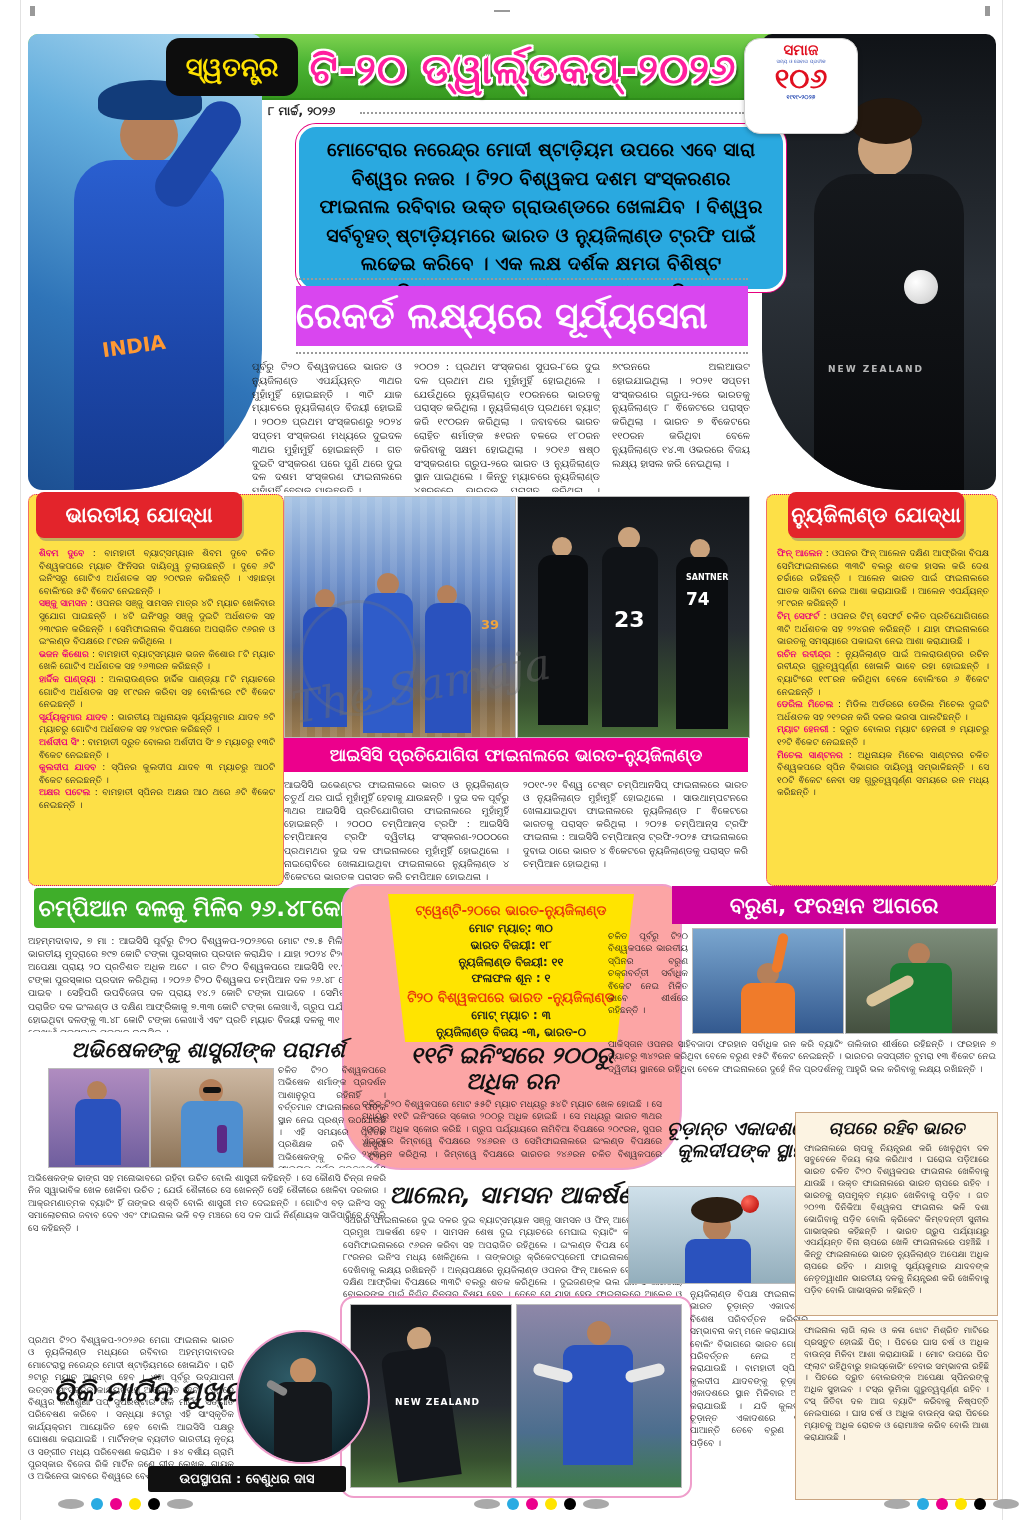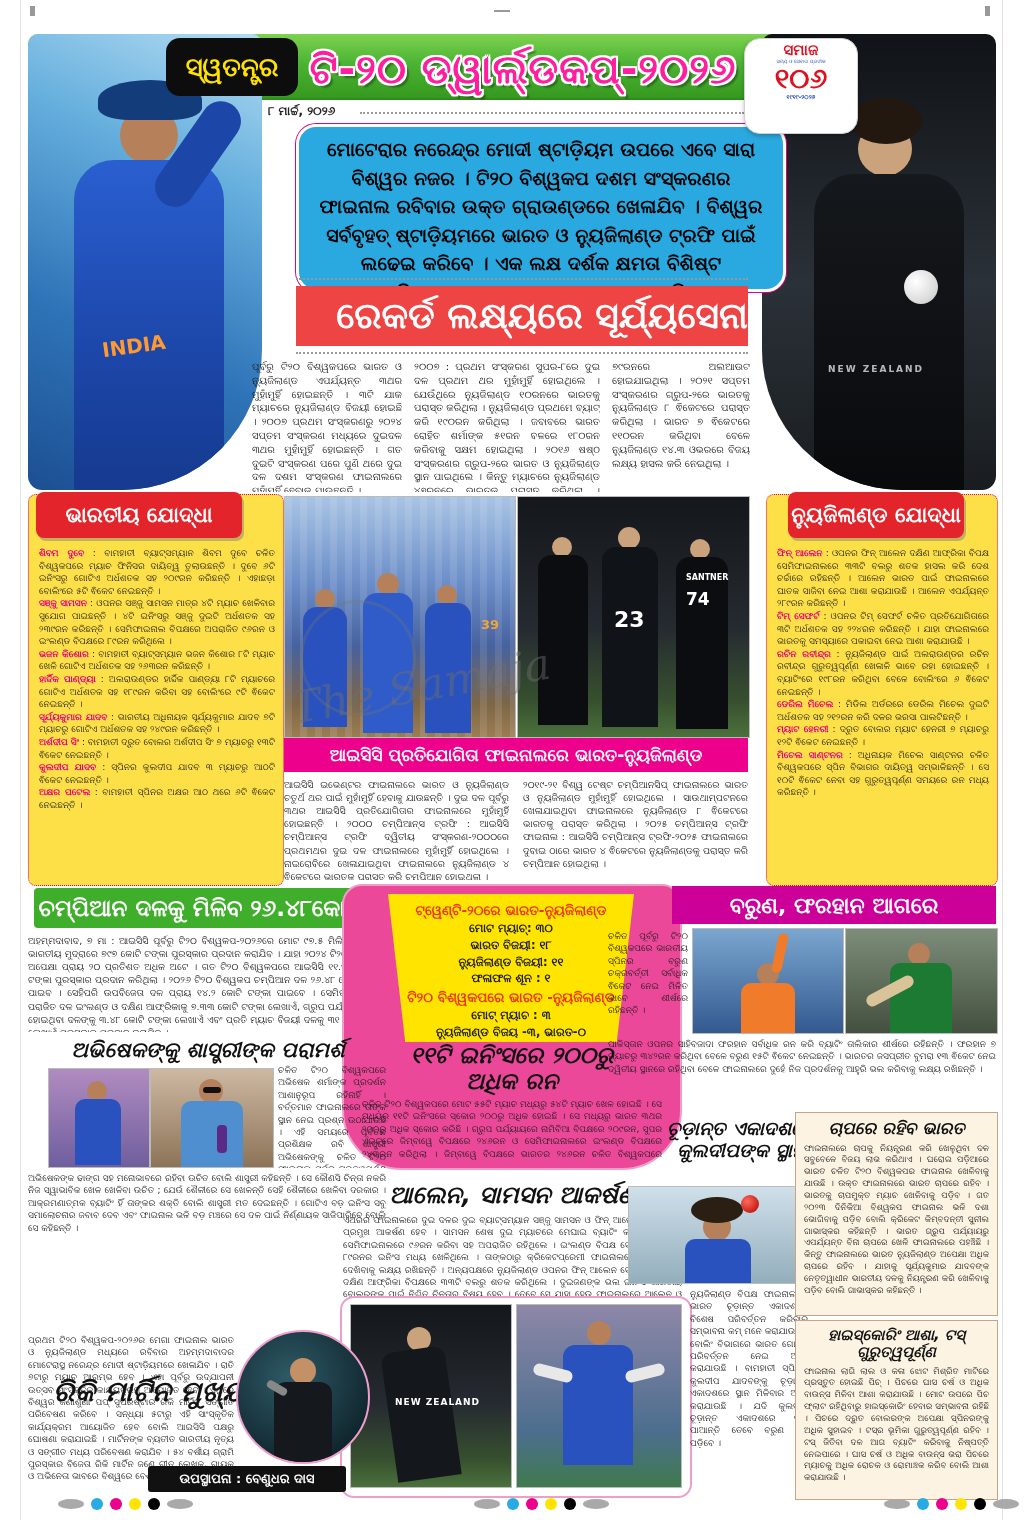--- a/index.html
+++ b/index.html
@@ -23,22 +23,22 @@
   .logo-name{color:#e01020;font-weight:bold;font-size:15px;line-height:1;}
   .logo-tag{color:#1a3fae;font-size:5px;line-height:1.2;}
   .logo-num{color:#e01020;font-weight:bold;font-size:28px;line-height:1.05;}
   .logo-years{color:#1a3fae;font-size:6px;font-weight:bold;}
   .date-txt{font-size:12px;color:#222;font-weight:bold;}
   .dotline{border-top:2px dotted #9a9a9a;}
   
   .intro{background:#2aa9e0;border:3px solid #fff;box-shadow:0 0 0 1px #e6007e;
         border-radius:20px;color:#000000;font-weight:bold;font-size:19px;line-height:1.5;
         display:flex;align-items:flex-start;justify-content:center;padding:8px 16px;text-align:center;}
-  .lead-bar{background:#ef4444;color:#fff;font-weight:bold;font-size:36px;
-        display:flex;align-items:center;justify-content:flex-end;}
+  .lead-bar{background:#d946ef;color:#fff;font-weight:bold;font-size:36px;
+        display:flex;align-items:center;justify-content:flex-start;}
   
   .ph{position:absolute;overflow:hidden;}
   .ph-border{border:1px solid #bbb;}
   .crowd{background:
      repeating-linear-gradient(90deg,rgba(255,255,255,.10) 0 7px,rgba(0,0,0,0) 7px 15px),
      linear-gradient(180deg,#a8c4e4 0%,#6d8fc9 35%,#46629f 62%,#7d6647 86%,#9b7d52 100%);}
   .nzdark{background:linear-gradient(180deg,#14171b 0%,#262b31 55%,#37502f 85%,#4b713c 100%);}
   .p-left{background:linear-gradient(205deg,#b3dcf2 0%,#64aedd 30%,#2f74b8 65%,#1c4f92 100%);
         border-radius:10px 10px 140px 14px;}
   .p-right{background:linear-gradient(180deg,#101317 0%,#2b3138 55%,#191d21 100%);
@@ -51,21 +51,21 @@
         box-shadow:2px 3px 0 rgba(120,120,120,.45);}
   .entries{font-size:9px;line-height:1.4;color:#222;text-align:justify;}
   .pname{color:#e6007e;font-weight:bold;}
   
   .pink-bar{background:#ec008c;color:#fff;font-weight:bold;font-size:17px;
         display:flex;align-items:center;justify-content:center;}
   .green-bar{background:#3fae2a;border-radius:4px;color:#fff;font-weight:bold;font-size:23px;
         display:flex;align-items:center;justify-content:center;}
   .mag-bar{background:#cc0099;color:#fff;font-weight:bold;font-size:22px;
         display:flex;align-items:center;justify-content:center;}
-  .funnel{background:#ec4899;border:2px solid #ef9ecb;border-radius:20px 20px 60px 60px;}
+  .funnel{background:#fca5a5;border:2px solid #ef9ecb;border-radius:20px 20px 60px 60px;}
   .stats{background:#ffe400;clip-path:polygon(0 0,100% 0,93% 100%,7% 100%);
         text-align:center;padding-top:6px;}
   .stats .st{color:#e8380d;font-weight:bold;font-size:13.5px;line-height:1.5;}
   .stats .sr{color:#222;font-weight:bold;font-size:11.5px;line-height:1.45;}
   .blk-head{color:#111;font-weight:bold;text-align:center;line-height:1.15;font-style:italic;}
   .cream{background:#fcf3e2;border:1px solid #c9a480;}
   .credit{background:#111;color:#fff;font-weight:bold;font-size:13px;
         display:flex;align-items:center;justify-content:center;border-radius:3px;}
   .wm{color:rgba(110,110,110,.45);font-family:"DejaVu Serif","Liberation Serif",serif;
         font-style:italic;pointer-events:none;}
@@ -284,21 +284,20 @@
     <div class="redball" style="left:112px;top:8px;width:18px;height:18px"></div>
   </div>
   <div class="abs jtext small9 clip" style="left:690px;top:1288px;width:118px;height:206px">ନ୍ୟୁଜିଲାଣ୍ଡ ବିପକ୍ଷ ଫାଇନାଲରେ ଭାରତ ଚୂଡ଼ାନ୍ତ ଏକାଦଶରେ ବିଶେଷ ପରିବର୍ତ୍ତନ କରିବାର ସମ୍ଭାବନା କମ୍ ମନେ କରାଯାଉଛି । ବୋଲିଂ ବିଭାଗରେ ଭାରତ ଗୋଟିଏ ପରିବର୍ତ୍ତନ ନେଇ ଆଶା କରାଯାଉଛି । ବାମହାତୀ ସ୍ପିନର କୁଲଦୀପ ଯାଦବଙ୍କୁ ଚୂଡ଼ାନ୍ତ ଏକାଦଶରେ ସ୍ଥାନ ମିଳିବାର ଆଶା କରାଯାଉଛି । ଯଦି କୁଲଦୀପ ଚୂଡ଼ାନ୍ତ ଏକାଦଶରେ ସ୍ଥାନ ପାଆନ୍ତି ତେବେ ବରୁଣ ବଳି ପଡ଼ିବେ ।</div>
 
   <div class="abs cream" style="left:795px;top:1112px;width:201px;height:202px">
     <div class="blk-head" style="font-size:17px;padding-top:6px">ଚାପରେ ରହିବ ଭାରତ</div>
     <div class="jtext clip" style="font-size:8.6px;margin:4px 8px;height:158px">ଫାଇନାଲରେ ଚାପକୁ ନିୟନ୍ତ୍ରଣ କରି ଖେଳୁଥିବା ଦଳ ସବୁବେଳେ ବିଜୟ ଲାଭ କରିଥାଏ । ଘରୋଇ ପଡ଼ିଆରେ ଭାରତ ଚଳିତ ଟି୨୦ ବିଶ୍ୱକପର ଫାଇନାଲ ଖେଳିବାକୁ ଯାଉଛି । ଉକ୍ତ ଫାଇନାଲରେ ଭାରତ ଚାପରେ ରହିବ । ଭାରତକୁ ଚାପମୁକ୍ତ ମ୍ୟାଚ ଖେଳିବାକୁ ପଡ଼ିବ । ଗତ ୨୦୨୩ ଦିନିକିଆ ବିଶ୍ୱକପ ଫାଇନାଲ ଭଳି ଦଶା ଭୋଗିବାକୁ ପଡ଼ିବ ବୋଲି କ୍ରିକେଟ କିମ୍ବଦନ୍ତୀ ସୁନୀଲ ଗାଭାସ୍କର କହିଛନ୍ତି । ଭାରତ ଗ୍ରୁପ ପର୍ଯ୍ୟାୟରୁ ଏପର୍ଯ୍ୟନ୍ତ ବିନା ଚାପରେ ଖେଳି ଫାଇନାଲରେ ପହଞ୍ଚିଛି । କିନ୍ତୁ ଫାଇନାଲରେ ଭାରତ ନ୍ୟୁଜିଲାଣ୍ଡ ଅପେକ୍ଷା ଅଧିକ ଚାପରେ ରହିବ । ଯାହାକୁ ସୂର୍ଯ୍ୟକୁମାର ଯାଦବଙ୍କ ନେତୃତ୍ୱାଧୀନ ଭାରତୀୟ ଦଳକୁ ନିୟନ୍ତ୍ରଣ କରି ଖେଳିବାକୁ ପଡ଼ିବ ବୋଲି ଗାଭାସ୍କର କହିଛନ୍ତି ।</div>
   </div>
 
   <div class="abs cream" style="left:795px;top:1320px;width:201px;height:178px">
-    <div class="blk-head" style="font-size:15px;padding-top:6px">ହାଇସ୍କୋରିଂ ଆଶା, ଟସ୍ ଗୁରୁତ୍ୱପୂର୍ଣ୍ଣ</div>
     <div class="jtext clip" style="font-size:8.6px;margin:4px 8px;height:134px">ଫାଇନାଲ ଲାଗି ଲାଲ ଓ କଳା ଝୋଟ ମିଶ୍ରିତ ମାଟିରେ ପ୍ରସ୍ତୁତ ହୋଇଛି ପିଚ୍ । ପିଚରେ ଘାସ ଚର୍ଷ ଓ ଅଧିକ ବାଉନ୍ସ ମିଳିବା ଆଶା କରାଯାଉଛି । ମୋଟ ଉପରେ ପିଚ ଫ୍ଲାଟ ରହିଥିବାରୁ ହାଇସ୍କୋରିଂ ହେବାର ସମ୍ଭାବନା ରହିଛି । ପିଚରେ ଦ୍ରୁତ ବୋଲରଙ୍କ ଅପେକ୍ଷା ସ୍ପିନରଙ୍କୁ ଅଧିକ ସୁହାଇବ । ଟସ୍‌ର ଭୂମିକା ଗୁରୁତ୍ୱପୂର୍ଣ୍ଣ ରହିବ । ଟସ୍ ଜିତିବା ଦଳ ଆଗ ବ୍ୟାଟିଂ କରିବାକୁ ନିଷ୍ପତ୍ତି ନେଇପାରେ । ଘାସ ଚର୍ଷ ଓ ଅଧିକ ବାଉନ୍ସ ଭରା ପିଚରେ ମ୍ୟାଚକୁ ଅଧିକ ରୋଚକ ଓ ରୋମାଞ୍ଚକ କରିବ ବୋଲି ଆଶା କରାଯାଉଛି ।</div>
   </div>
 
   <div class="abs blk-head" style="left:34px;top:1376px;width:330px;font-size:28px">ରିକି ମାର୍ଟିନ ମୁଖ୍ୟ ଆକର୍ଷଣ</div>
   <div class="abs jtext small9 clip" style="left:28px;top:1334px;width:206px;height:158px">ପ୍ରଥମ ଟି୨୦ ବିଶ୍ୱକପ-୨୦୨୬ର ମେଗା ଫାଇନାଲ ଭାରତ ଓ ନ୍ୟୁଜିଲାଣ୍ଡ ମଧ୍ୟରେ ରବିବାର ଅହମ୍ମଦାବାଦର ମୋଟେରାସ୍ଥ ନରେନ୍ଦ୍ର ମୋଦୀ ଷ୍ଟାଡ଼ିୟମରେ ଖେଳାଯିବ । ରାତି ୭ଟାରୁ ମ୍ୟାଚ ଆରମ୍ଭ ହେବ । ଏହା ପୂର୍ବରୁ ଉଦ୍‌ଯାପନୀ ଉତ୍ସବ ସାଂସ୍କୃତିକ କାର୍ଯ୍ୟକ୍ରମ ଆୟୋଜିତ ହେବ । ଏଥିରେ ବିଶ୍ୱର ଜଣାଶୁଣା ପପ୍ ସୁପରଷ୍ଟାର ରିକି ମାର୍ଟିନ ସଙ୍ଗୀତ ପରିବେଷଣ କରିବେ । ସନ୍ଧ୍ୟା ୫ଟାରୁ ଏହି ସାଂସ୍କୃତିକ କାର୍ଯ୍ୟକ୍ରମ ଆୟୋଜିତ ହେବ ବୋଲି ଆଇସିସି ପକ୍ଷରୁ ଘୋଷଣା କରାଯାଇଛି । ମାର୍ଟିନଙ୍କ ବ୍ୟତୀତ ଭାରତୀୟ ନୃତ୍ୟ ଓ ସଙ୍ଗୀତ ମଧ୍ୟ ପରିବେଷଣ କରାଯିବ । ୫୪ ବର୍ଷୀୟ ଗ୍ରାମି ପୁରସ୍କାର ବିଜେତା ରିକି ମାର୍ଟିନ ଜଣେ ଗୀତ ଲେଖକ, ଗାୟକ ଓ ଅଭିନେତା ଭାବରେ ବିଶ୍ୱରେ ବେଶ ଜଣାଶୁଣା ।</div>
   <div class="abs ph" style="left:236px;top:1330px;width:130px;height:130px;border-radius:50%;border:2px solid #ef9ecb;background:radial-gradient(circle at 40% 35%,#2e5a66,#10262e 75%)">
     <div class="head-c" style="left:52px;top:26px;width:26px;height:26px;background:#c49066"></div>
     <div class="abs" style="left:36px;top:50px;width:58px;height:80px;background:#15181c;border-radius:12px 12px 0 0"></div>
     <div class="abs" style="left:28px;top:52px;width:22px;height:8px;background:#888;border-radius:4px;transform:rotate(30deg)"></div>
   </div>

